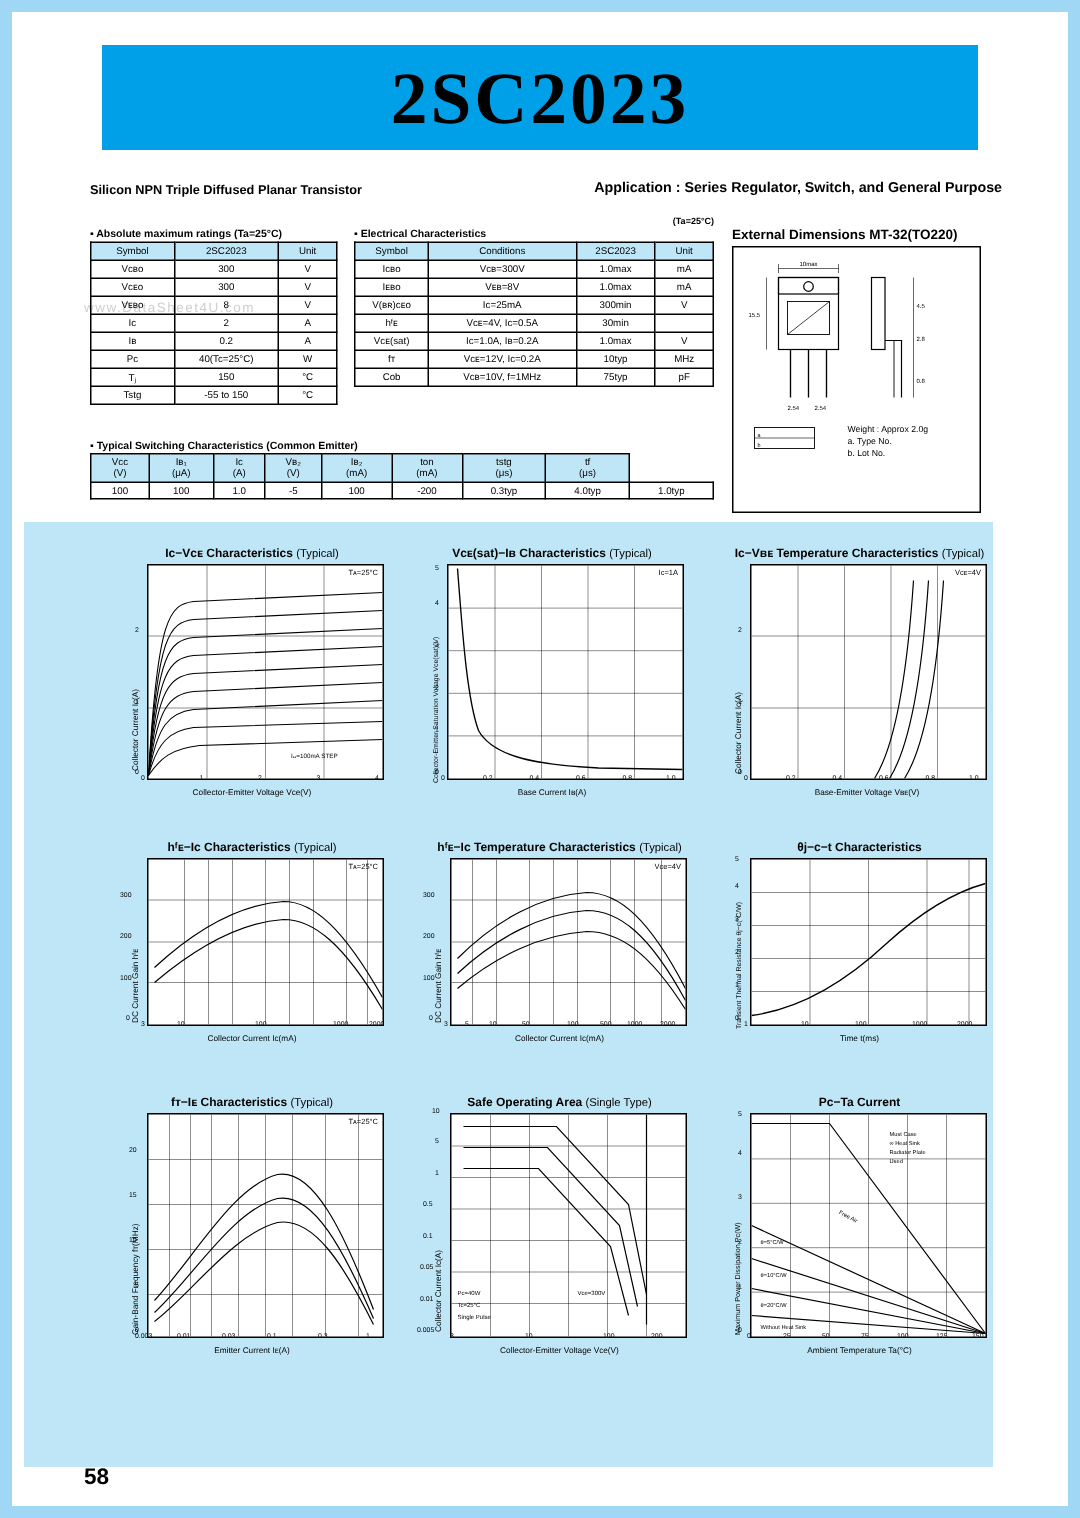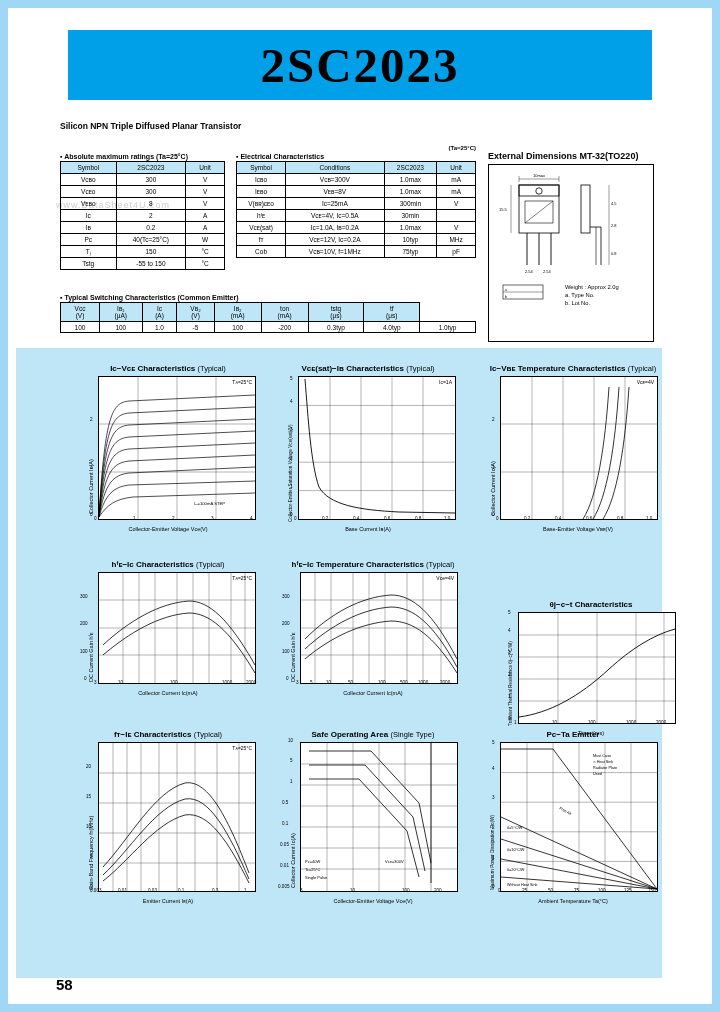--- a/index.html
+++ b/index.html
@@ -102,20 +102,21 @@
 </style>
 </head>
 <body>
 
 <div class="page">
 
   <div class="title-band">
     <div class="title-text">2SC2023</div>
   </div>
   <div class="subtitle-left">Silicon NPN Triple Diffused Planar Transistor</div>
+  <div class="subtitle-right">Application : Series Regulator, Switch, and General Purpose</div>
 
   <div class="watermark">www.DataSheet4U.com</div>
 
   <div class="abs-wrap">
     <div class="tbl-caption">
       <span class="mark">▪</span> <span>Absolute maximum ratings   (Ta=25°C)</span>
     </div>
     <table>
       <thead>
         <tr>
@@ -522,21 +523,21 @@
       <div class="ticktxt" style="left:40px;top:120px;">10</div>
       <div class="ticktxt" style="left:92px;top:120px;">100</div>
       <div class="ticktxt" style="left:144px;top:120px;">1000</div>
       <div class="ticktxt" style="left:168px;top:120px;">2000</div>
       <div class="ticktxt" style="left:6px;top:116px;">0</div>
       <div class="ticktxt" style="left:2px;top:89px;">100</div>
       <div class="ticktxt" style="left:2px;top:61px;">200</div>
       <div class="ticktxt" style="left:2px;top:34px;">300</div>
     </div>
 
-    <div class="chart" style="left:480px;top:212px;width:190px;margin-top:40px;">
+    <div class="chart" style="left:462px;top:212px;width:190px;">
       <div class="chart-title">
         <span>θj−c−t Characteristics</span>
       </div>
       <div class="plot" style="width:156px;height:110px;margin-left:22px;">
         <svg width="156" height="110" viewBox="0 0 156 110">
           <g stroke="#000" stroke-width="0.3" fill="none">
             <line x1="0" y1="22" x2="156" y2="22"></line>
               <line x1="0" y1="44" x2="156" y2="44"></line>
             <line x1="0" y1="66" x2="156" y2="66"></line>
               <line x1="0" y1="88" x2="156" y2="88"></line>
@@ -650,21 +651,21 @@
       <div class="ticktxt" style="left:2px;top:112px;">0.05</div>
       <div class="ticktxt" style="left:4px;top:91px;">0.1</div>
       <div class="ticktxt" style="left:4px;top:70px;">0.5</div>
       <div class="ticktxt" style="left:12px;top:49px;">1</div>
       <div class="ticktxt" style="left:12px;top:28px;">5</div>
       <div class="ticktxt" style="left:10px;top:8px;">10</div>
     </div>
 
     <div class="chart" style="left:462px;top:382px;width:190px;">
       <div class="chart-title">
-        <span>Pc−Ta Emitter</span>
+        <span>Pc−Ta Current</span>
       </div>
       <div class="plot" style="width:156px;height:148px;margin-left:22px;">
         <svg width="156" height="148" viewBox="0 0 156 148">
           <g stroke="#000" stroke-width="0.3" fill="none">
             <line x1="0" y1="29.6" x2="156" y2="29.6"></line>
               <line x1="0" y1="59.2" x2="156" y2="59.2"></line>
             <line x1="0" y1="88.8" x2="156" y2="88.8"></line>
               <line x1="0" y1="118.4" x2="156" y2="118.4"></line>
             <line x1="26" y1="0" x2="26" y2="148"></line>
               <line x1="52" y1="0" x2="52" y2="148"></line>

